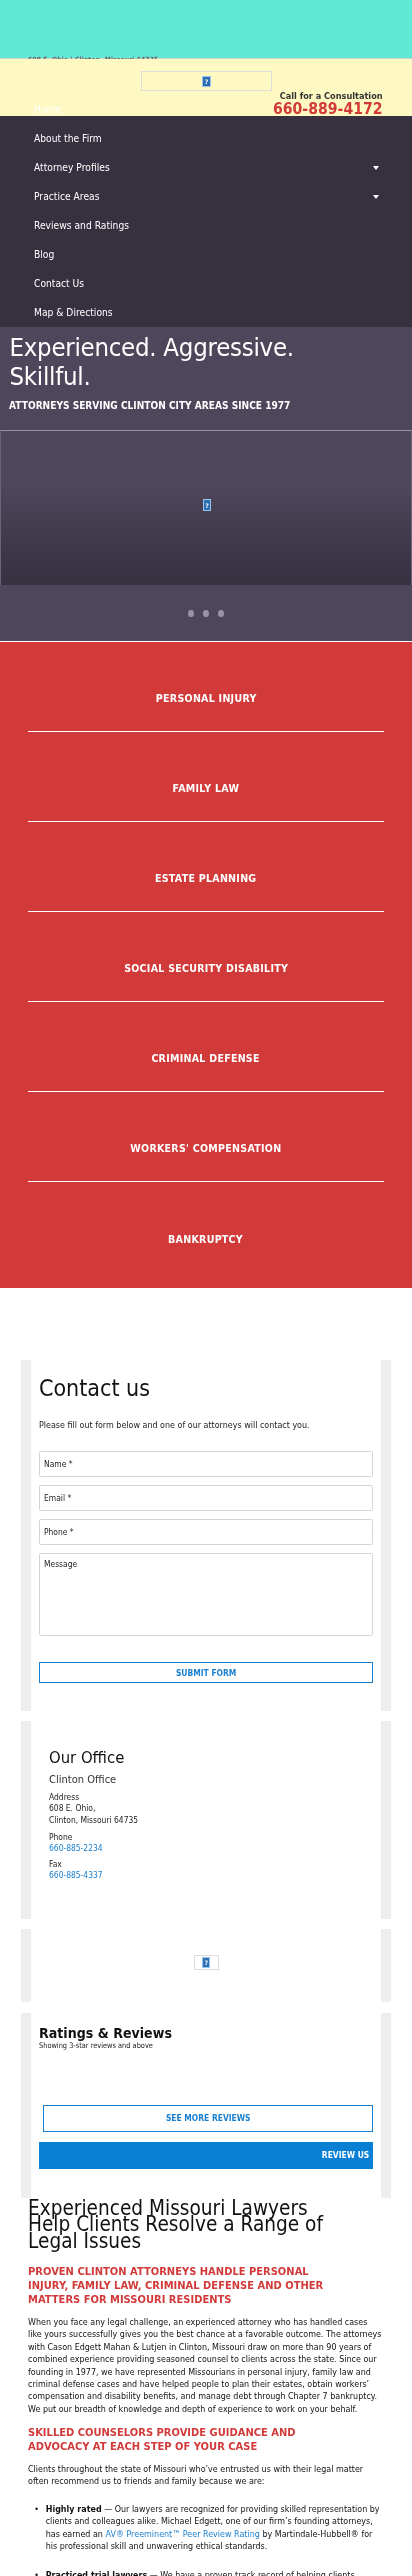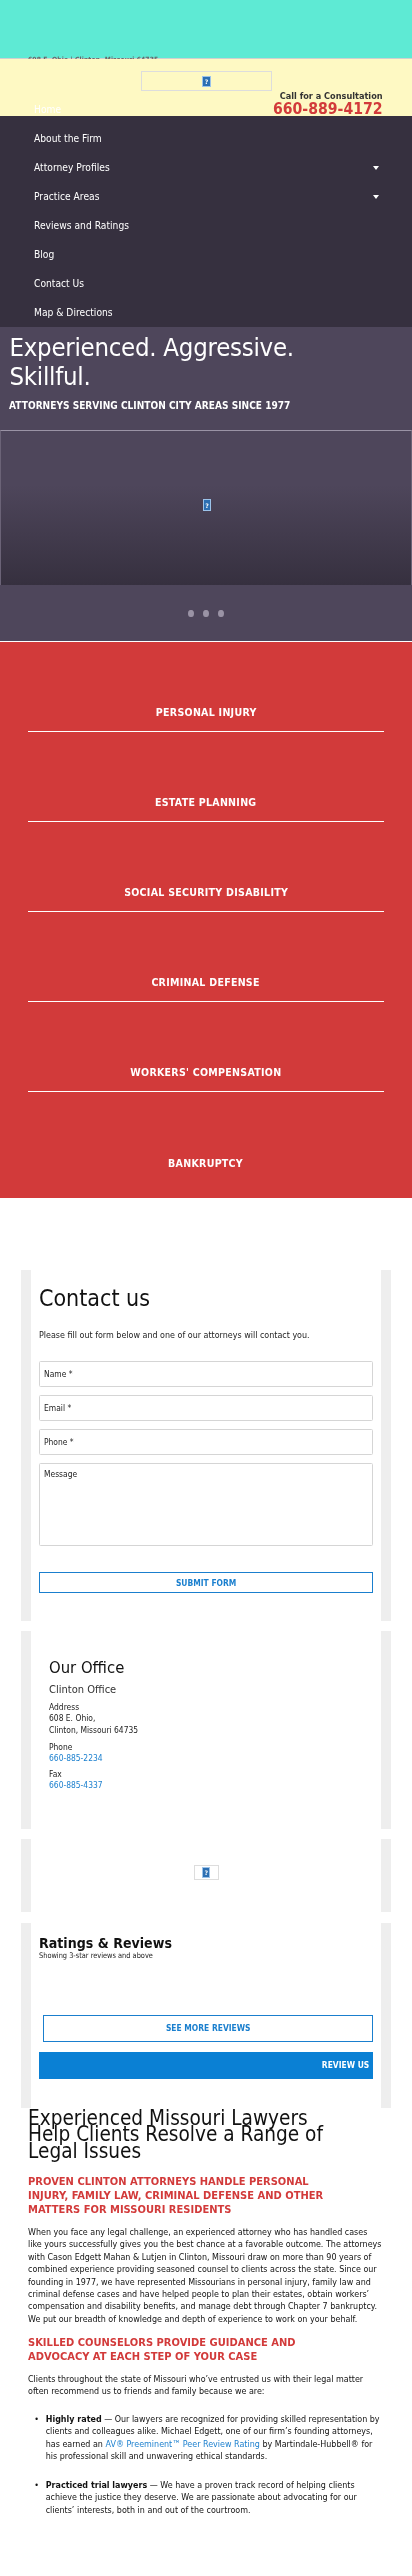--- a/index.html
+++ b/index.html
@@ -26,21 +26,21 @@
   .hero { background: #4e465b; padding-top: 6px; height: 103px; }
   .hero h1 { font-weight: 200; font-size: 25px; color: #fff; padding-left: 10.3px; letter-spacing: -0.3px; font-family: "DejaVu Sans", sans-serif; font-weight: normal; transform: scaleX(0.92); transform-origin: left; }
   .hero .sub { font-size: 10.3px; font-weight: bold; color: #fff; padding-left: 10.3px; margin-top: 7.2px; transform: scaleX(0.88); transform-origin: left; }
   .slider { height: 155px; border-top: 0.5px solid #9a93a5; border-left: 0.5px solid #6b6377; border-right: 0.5px solid #6b6377; background: linear-gradient(#4e465b 0%, #4e465b 35%, #36303f 100%); position: relative; }
   .slider .broken-img { position: absolute; left: 202px; top: 68px; }
   .dots-band { height: 57px; background: #4e465b; display: flex; justify-content: center; align-items: center; gap: 9.3px; border-bottom: 1px solid #fff; }
   .dot { width: 5.7px; height: 7.7px; border-radius: 50%; background: #9a93a5; }
 
   
   .practice { background: #d23a3a; padding: 0 28px 15.5px; }
-  .pa-item { height: 90px; display: flex; align-items: flex-end; justify-content: center; padding-bottom: 12px; border-bottom: 1px solid #fff; }
+  .pa-item { height: 90px; display: flex; align-items: flex-end; justify-content: center; padding-bottom: 26px; border-bottom: 1px solid #fff; }
   .pa-item:last-child { border-bottom: none; }
   .pa-item span { color: #fff; font-size: 10.8px; font-weight: bold; letter-spacing: 0.3px; transform: scaleX(0.88); display: inline-block; }
 
   
   .card-wrap { margin: 0 20.6px; background: #eee; padding: 0 10.3px; }
   .card { background: #fff; }
   .contact-section { padding-top: 72px; }
   .contact-card { padding: 15.5px 7.7px 28px; }
   .contact-card h2 { font-size: 23px; font-weight: normal; color: #111; transform: scaleX(0.9); transform-origin: left; }
   .contact-card .intro { font-size: 9.3px; margin: 17.5px 0 20.6px; color: #222; transform: scaleX(0.86); transform-origin: left; }
@@ -136,20 +136,23 @@
   <span class="dot"></span>
   <span class="dot"></span>
   <span class="dot"></span>
 </div>
 
 <section class="practice">
   <a class="pa-item">
       <span>PERSONAL INJURY</span>
     </a>
   <a class="pa-item">
+      <span>FAMILY LAW</span>
+    </a>
+  <a class="pa-item">
       <span>ESTATE PLANNING</span>
     </a>
   <a class="pa-item">
       <span>SOCIAL SECURITY DISABILITY</span>
     </a>
   <a class="pa-item">
       <span>CRIMINAL DEFENSE</span>
     </a>
   <a class="pa-item">
       <span>WORKERS' COMPENSATION</span>

